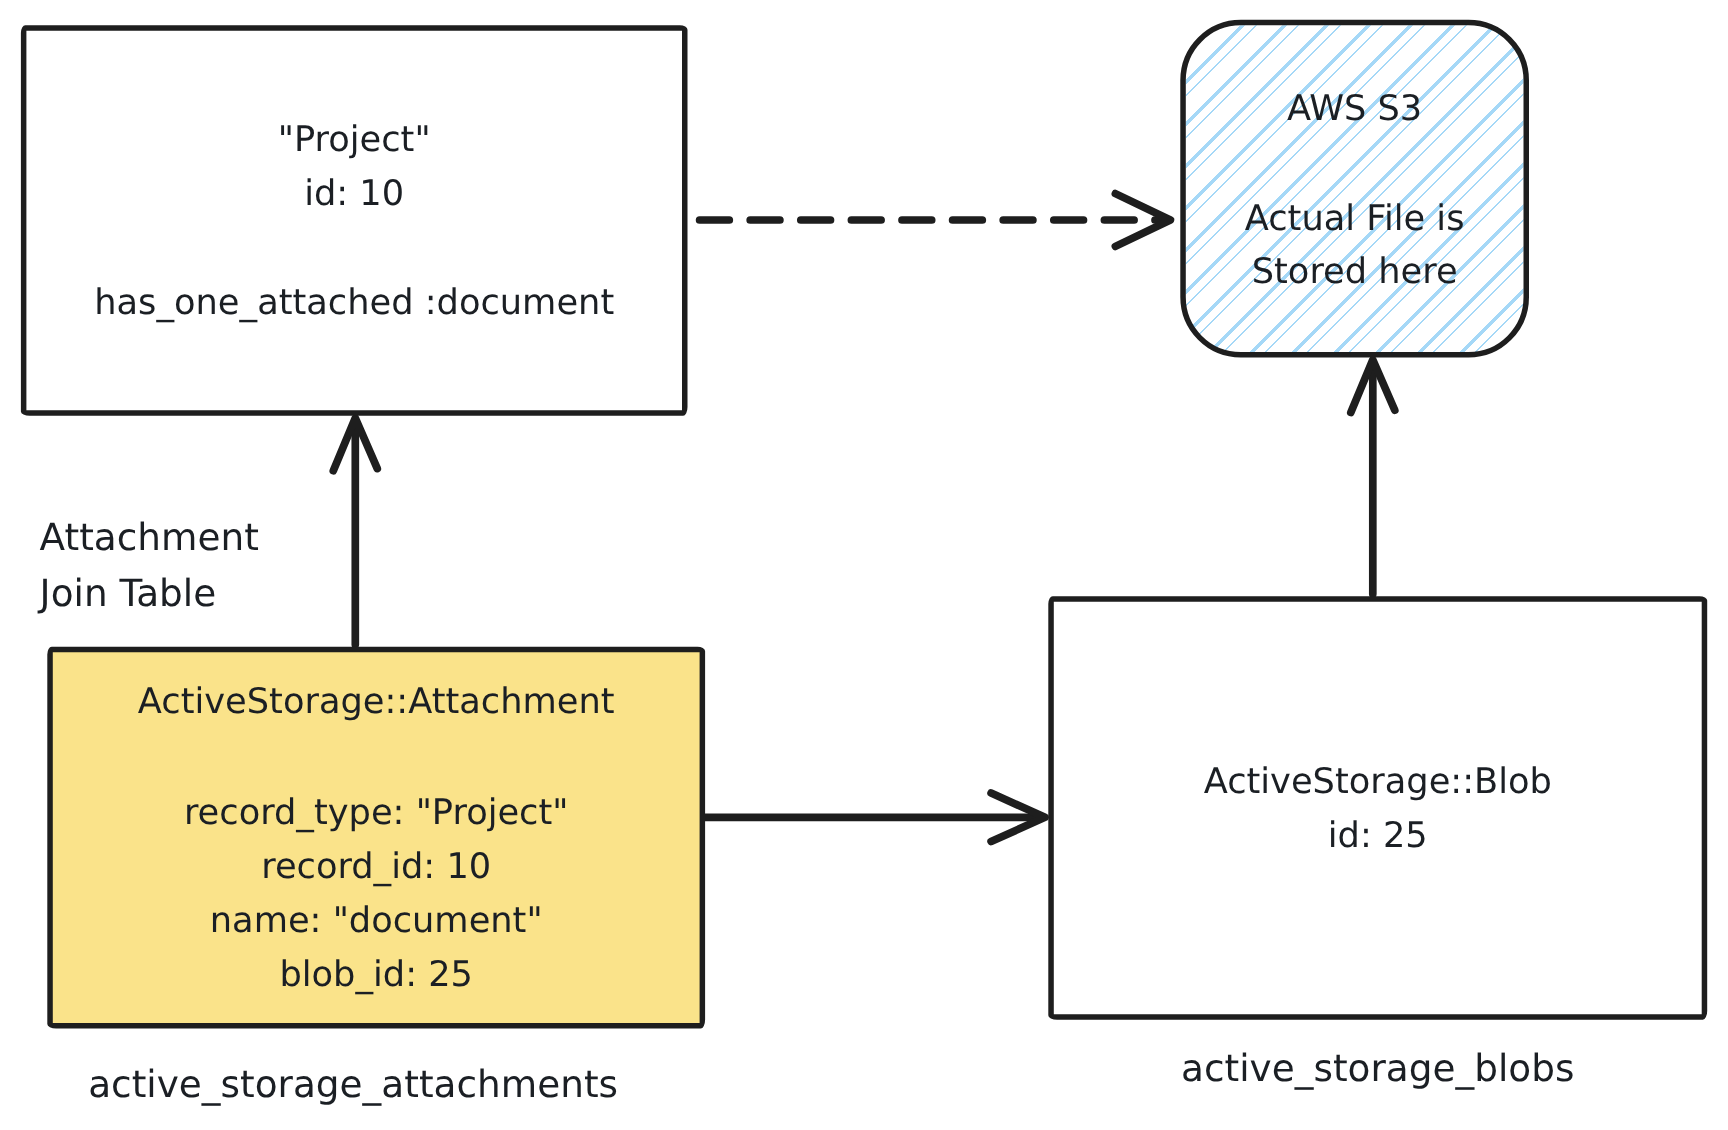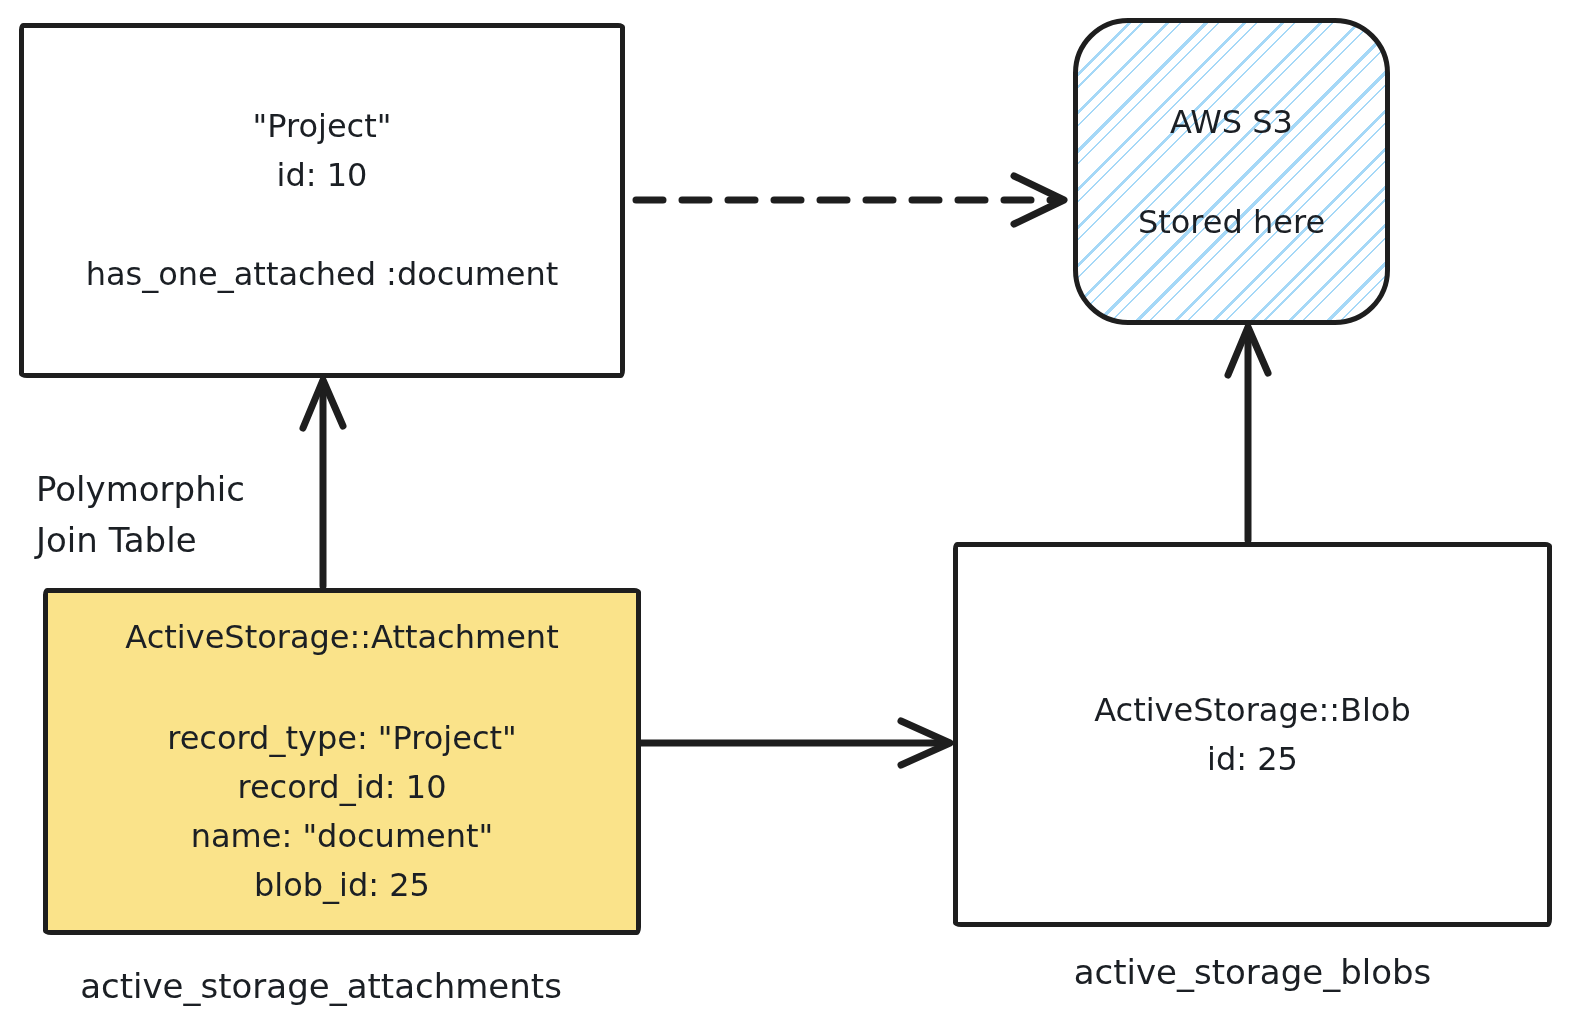--- a/index.html
+++ b/index.html
@@ -136,20 +136,21 @@
     <div class="text-block">
       <div class="text-line">has_one_attached :document</div>
     </div>
   </div>
 
   <div class="box s3-box">
     <div class="text-block">
       <div class="text-line">AWS S3</div>
     </div>
     <div class="text-block">
+      <div class="text-line">Actual File is</div>
       <div class="text-line">Stored here</div>
     </div>
   </div>
 
   <div class="box attachment-box sketch-rect">
     <div class="text-block">
       <div class="text-line">ActiveStorage::Attachment</div>
     </div>
     <div class="text-block">
       <div class="text-line">record_type: "Project"</div>
@@ -160,21 +161,21 @@
   </div>
 
   <div class="box blob-box sketch-rect">
     <div class="text-block">
       <div class="text-line">ActiveStorage::Blob</div>
       <div class="text-line">id: 25</div>
     </div>
   </div>
 
   <div class="annotation polymorphic-note">
-    <div class="text-line">Polymorphic</div>
+    <div class="text-line">Attachment</div>
     <div class="text-line">Join Table</div>
   </div>
 
   <div class="table-label blobs-label">active_storage_blobs</div>
 
   <div class="table-label attachments-label">active_storage_attachments</div>
 
 </div>
 
 </body></html>

